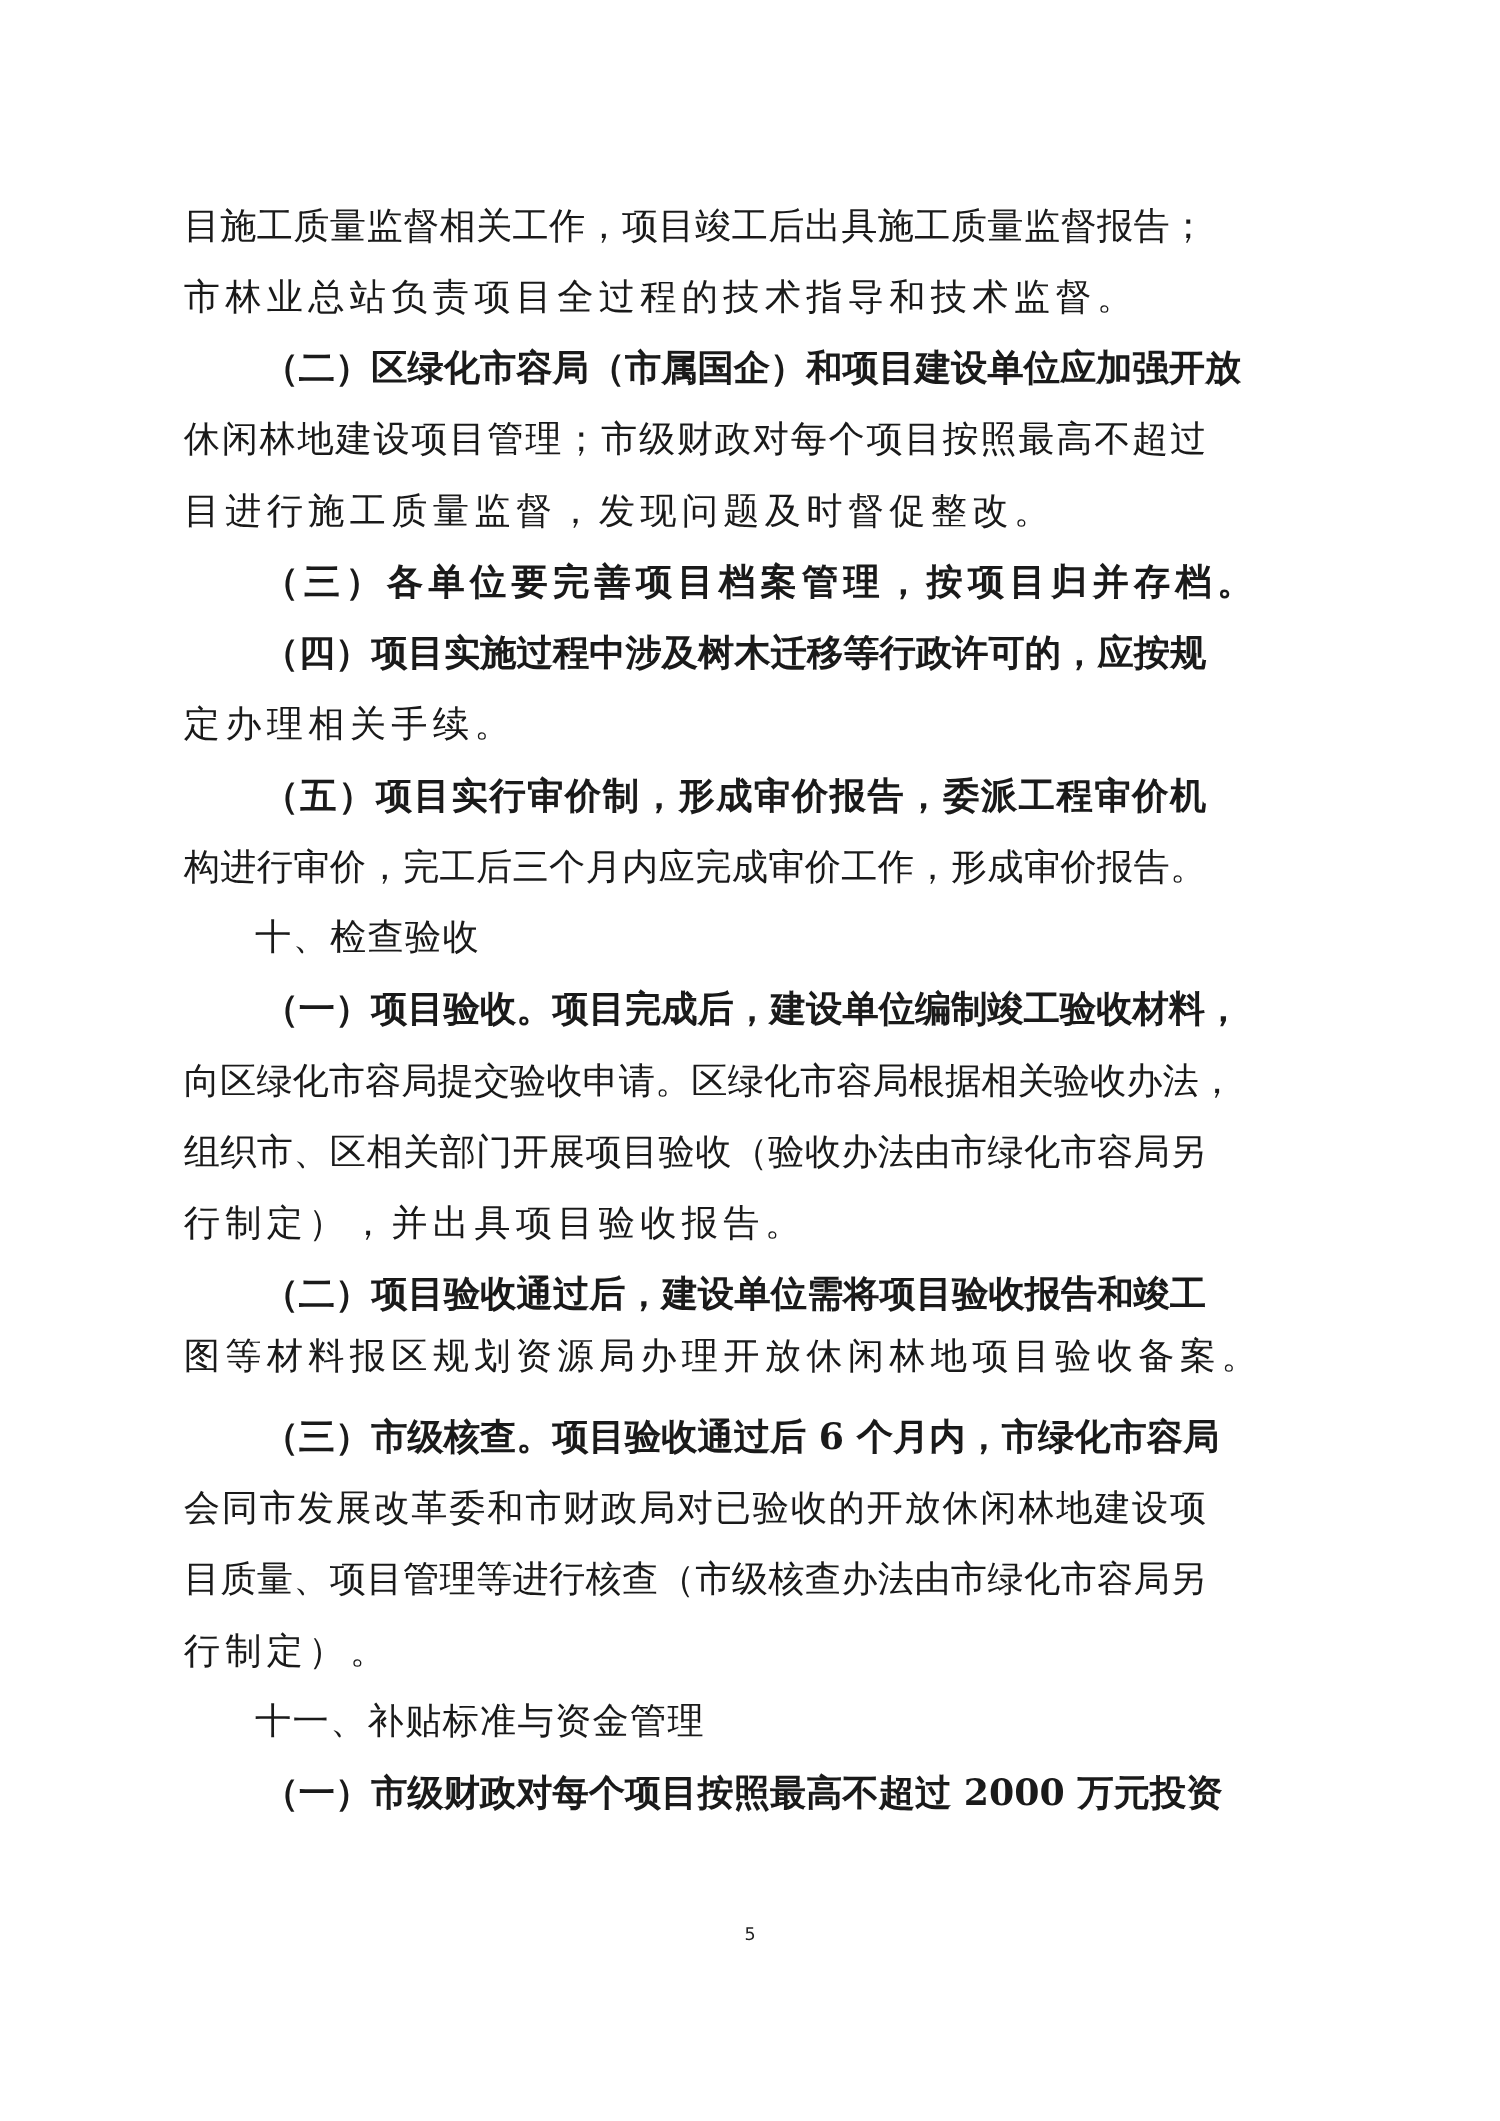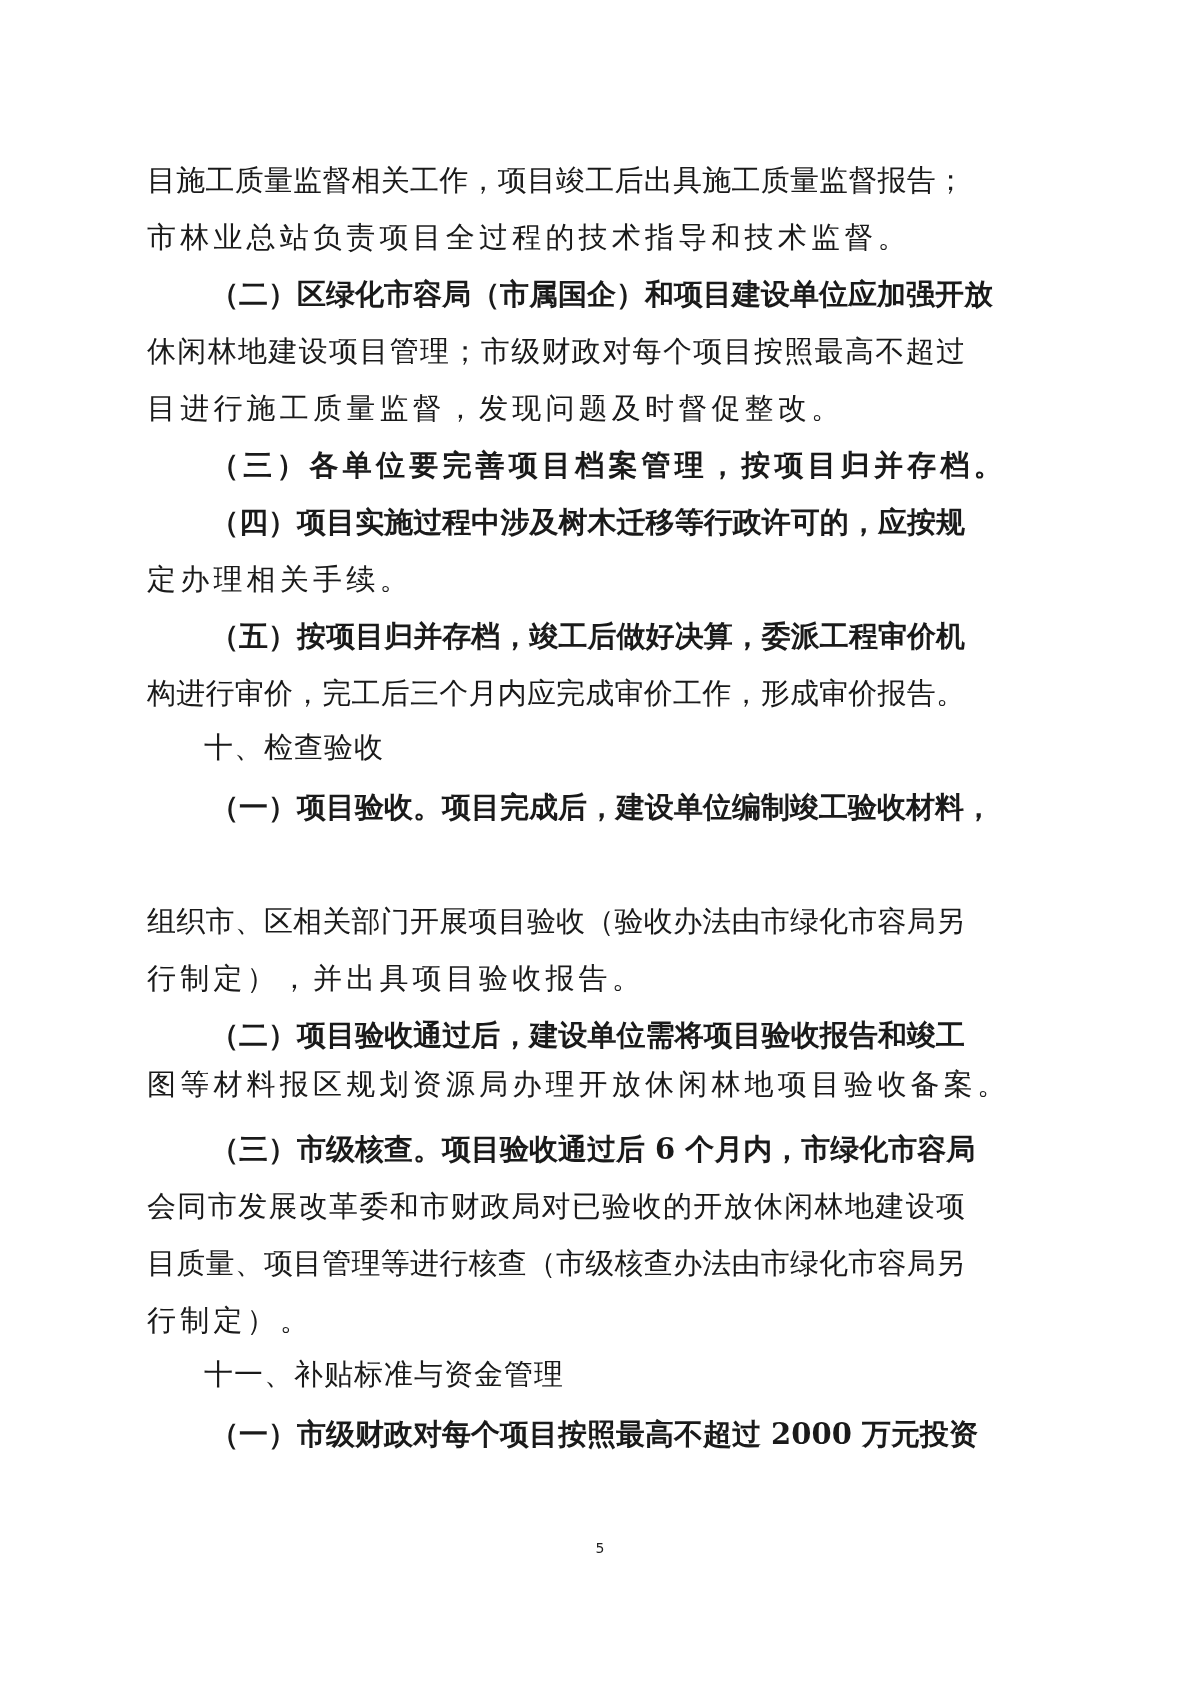--- a/index.html
+++ b/index.html
@@ -4,47 +4,48 @@
 <style>
   html, body { margin: 0; padding: 0; background: #ffffff; }
   body { width: 1200px; height: 1697px; position: relative; overflow: hidden;
          font-family: "DejaVu Serif", "Liberation Serif", serif; color: #1a1a1a; }
   .page { position: absolute; left: 0; top: 0; width: 1200px; height: 1697px; background: #fff; }
   .line { position: absolute; left: 147px; white-space: nowrap; font-size: 29px;
           letter-spacing: 4.2px; line-height: 40px; }
   .line.indent { left: 210px; font-weight: bold; }
   .line.justify { width: 818px; text-align-last: justify; text-align: justify; letter-spacing: 0; }
   .line.indent.justify { width: 755px; }
-  .heading { position: absolute; left: 204px; font-family: Liberation Mono, monospace;
+  .heading { position: absolute; left: 204px; font-family: Liberation Sans, sans-serif;
              font-size: 29px; letter-spacing: 1px; line-height: 40px; }
   .page-number { position: absolute; left: 0; width: 1200px; top: 1540px; text-align: center;
                  font-family: "DejaVu Sans", "Liberation Sans", sans-serif; font-size: 14px; color: #222; }
 </style>
 </head>
 <body>
 
 <div class="page">
   <div class="line justify" style="top:160px">目施工质量监督相关工作，项目竣工后出具施工质量监督报告；</div>
   <div class="line" style="top:217px">市林业总站负责项目全过程的技术指导和技术监督。</div>
 
   <div class="line indent justify" style="top:274px">（二）区绿化市容局（市属国企）和项目建设单位应加强开放</div>
   <div class="line justify" style="top:331px">休闲林地建设项目管理；市级财政对每个项目按照最高不超过</div>
   <div class="line" style="top:388px">目进行施工质量监督，发现问题及时督促整改。</div>
 
   <div class="line indent justify" style="top:502px">（四）项目实施过程中涉及树木迁移等行政许可的，应按规</div>
 
   <div class="line indent" style="top:445px">（三）各单位要完善项目档案管理，按项目归并存档。</div>
   <div class="line" style="top:559px">定办理相关手续。</div>
 
-  <div class="line indent justify" style="top:616px">（五）按项目归并存档，竣工后做好决算，委派工程审价机</div>
+  <div class="line indent justify" style="top:616px">（五）项目实行审价制，形成审价报告，委派工程审价机</div>
   <div class="line justify" style="top:673px">构进行审价，完工后三个月内应完成审价工作，形成审价报告。</div>
 
   <div class="heading" style="top:730px">十、检查验收</div>
 
   <div class="line indent justify" style="top:787px">（一）项目验收。项目完成后，建设单位编制竣工验收材料，</div>
+  <div class="line justify" style="top:844px">向区绿化市容局提交验收申请。区绿化市容局根据相关验收办法，</div>
   <div class="line justify" style="top:901px">组织市、区相关部门开展项目验收（验收办法由市绿化市容局另</div>
   <div class="line" style="top:958px">行制定），并出具项目验收报告。</div>
 
   <div class="line indent justify" style="top:1015px">（二）项目验收通过后，建设单位需将项目验收报告和竣工</div>
   <div class="line" style="top:1064px">图等材料报区规划资源局办理开放休闲林地项目验收备案。</div>
 
   <div class="line indent justify" style="top:1129px">（三）市级核查。项目验收通过后 6 个月内，市绿化市容局</div>
   <div class="line justify" style="top:1186px">会同市发展改革委和市财政局对已验收的开放休闲林地建设项</div>
   <div class="line justify" style="top:1243px">目质量、项目管理等进行核查（市级核查办法由市绿化市容局另</div>
   <div class="line" style="top:1300px">行制定）。</div>

